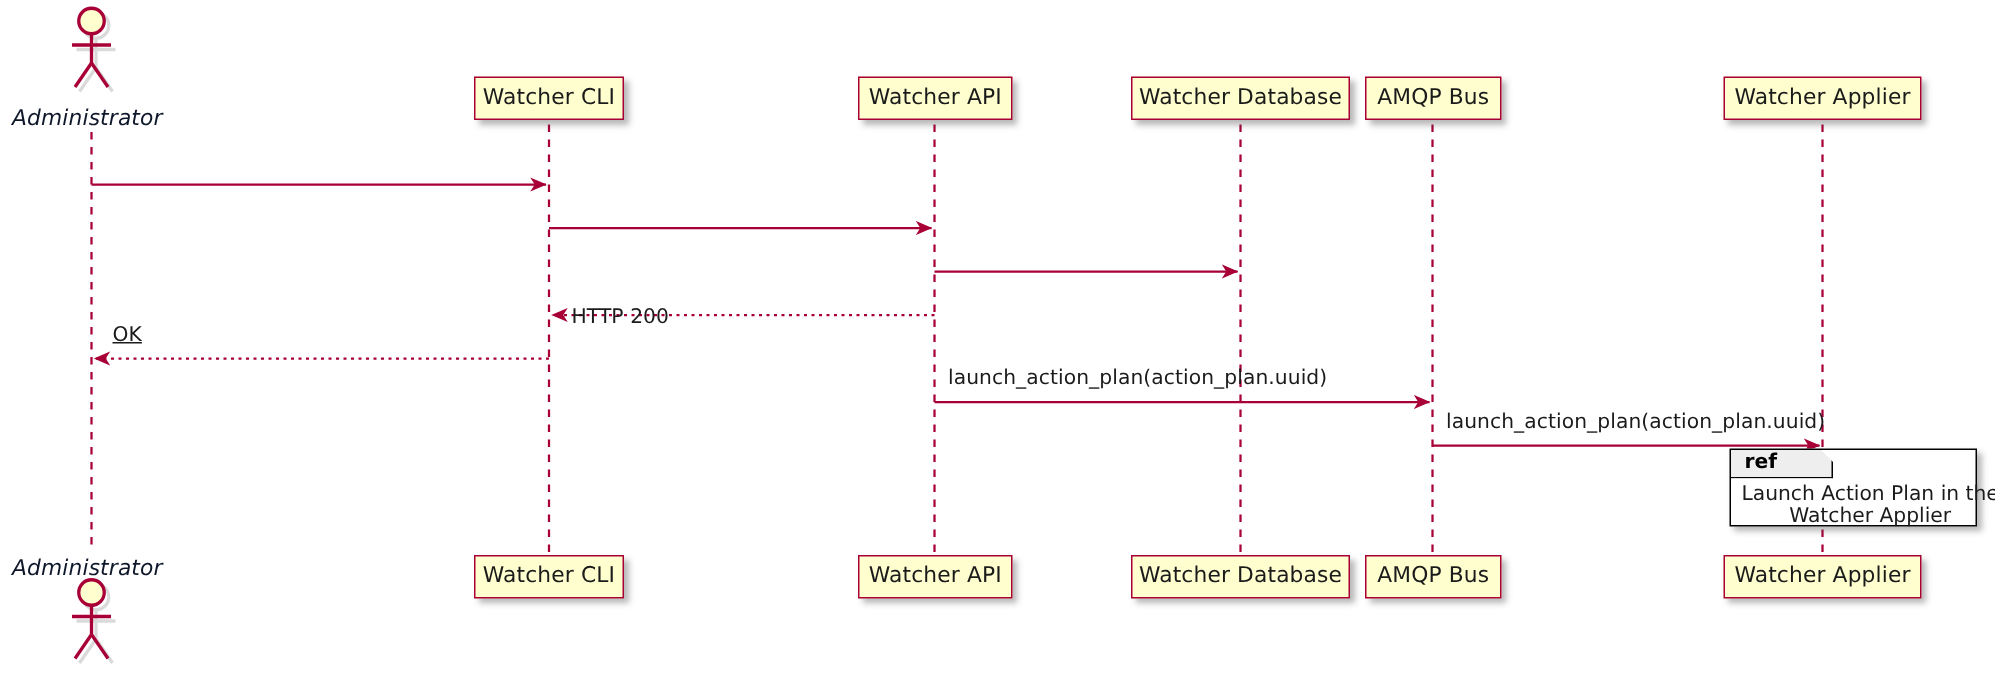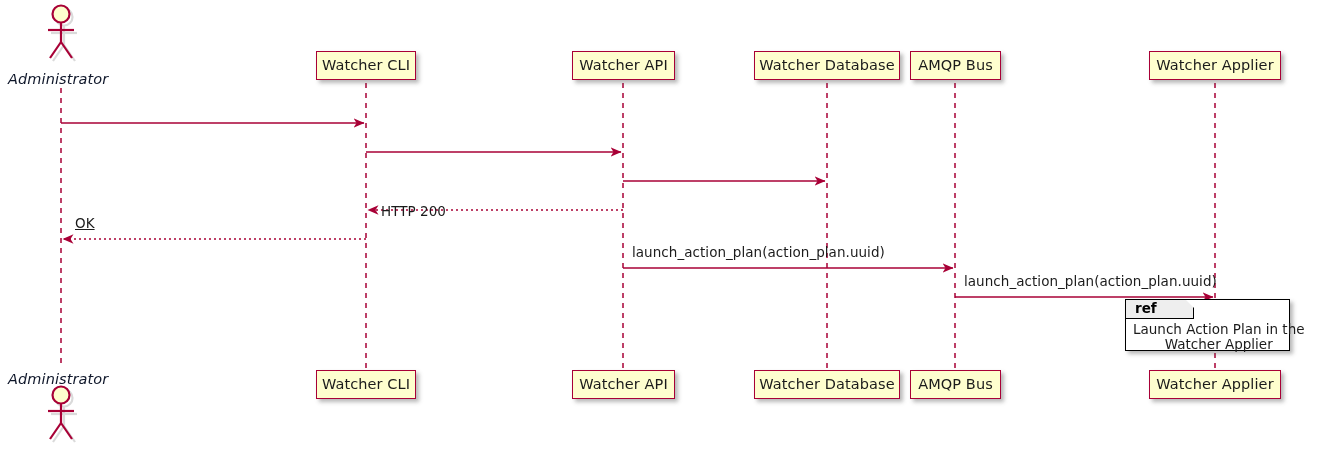--- a/index.html
+++ b/index.html
@@ -188,21 +188,21 @@
   </div>
 
   <div class="actor-label" style="left:8px; top:72px;">Administrator</div>
   <div class="actor-label" style="left:8px; top:372px;">Administrator</div>
 
   <div class="msg-label" style="left:381px; top:205px;">HTTP 200</div>
   <div class="msg-label" style="left:75px; top:217px;text-decoration:underline;">OK</div>
   <div class="msg-label" style="left:632px; top:246px;">launch_action_plan(action_plan.uuid)</div>
   <div class="msg-label" style="left:964px; top:275px;">launch_action_plan(action_plan.uuid)</div>
 
-  <div class="ref-box" style="left:1125px; top:299px; width:165px; height:52px;">
+  <div class="ref-box" style="left:1153px; top:299px; width:165px; height:52px;">
     <div class="ref-tab" style="width:68px;">ref</div>
     <div class="ref-text">
       <div>Launch Action Plan in the</div>
       <div>Watcher Applier</div>
     </div>
   </div>
 
 </div>
 
 </body></html>

